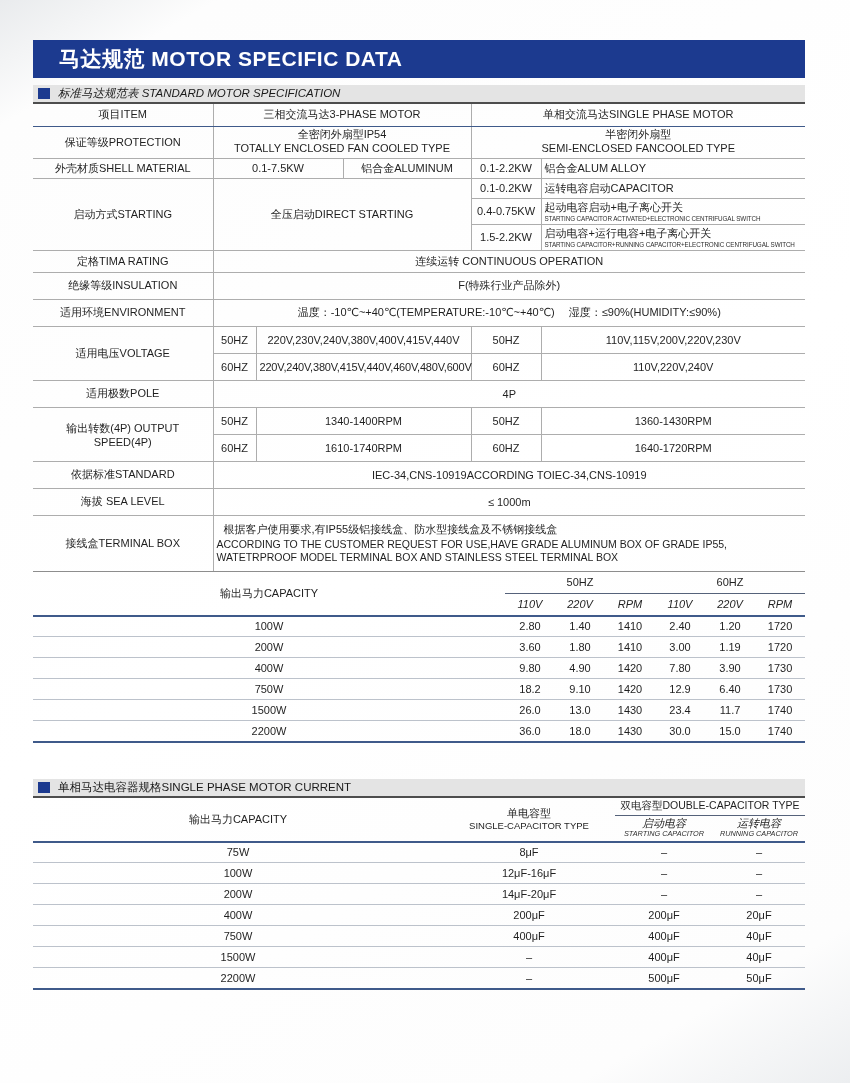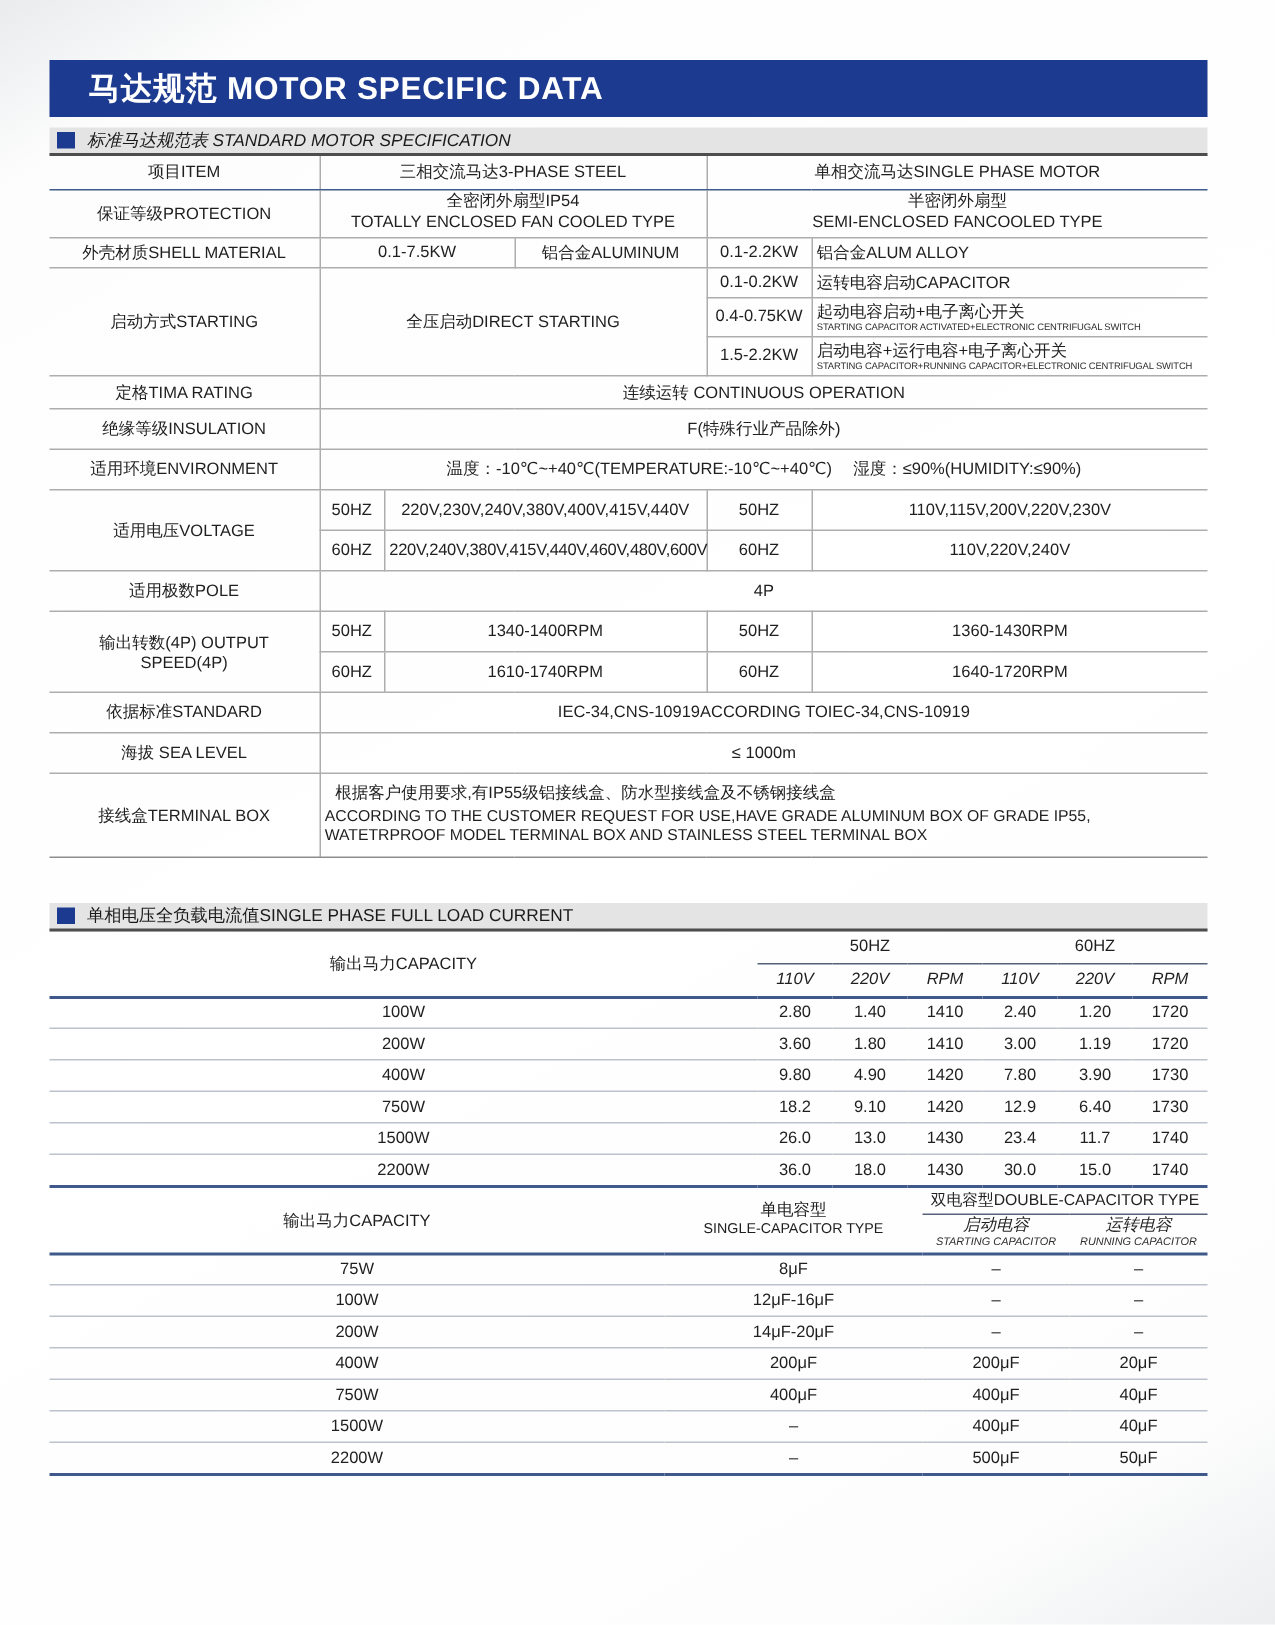--- a/index.html
+++ b/index.html
@@ -78,21 +78,21 @@
         <col style="width:180px">
         <col style="width:43px">
         <col style="width:87px">
         <col style="width:128px">
         <col style="width:70px">
         <col style="width:264px">
       </colgroup>
     <tbody>
         <tr class="blue-line" style="height:22px">
       <td class="lbl no-l">项目ITEM</td>
-      <td class="ctr" colspan="3">三相交流马达3-PHASE STEEL</td>
+      <td class="ctr" colspan="3">三相交流马达3-PHASE MOTOR</td>
       <td class="ctr no-r" colspan="2">单相交流马达SINGLE PHASE MOTOR</td>
     </tr>
     <tr style="height:32px">
       <td class="lbl no-l">保证等级PROTECTION</td>
       <td class="ctr two-line" colspan="3">
         <div>全密闭外扇型IP54</div>
         <div>TOTALLY ENCLOSED  FAN COOLED TYPE</div>
       </td>
       <td class="ctr two-line no-r" colspan="2">
         <div>半密闭外扇型</div>
@@ -180,24 +180,20 @@
       <td class="lbl no-l">接线盒TERMINAL BOX</td>
       <td class="no-r term" colspan="5">
         <div class="cn">根据客户使用要求,有IP55级铝接线盒、防水型接线盒及不锈钢接线盒</div>
         <div class="en">ACCORDING TO THE CUSTOMER REQUEST FOR USE,HAVE GRADE ALUMINUM BOX OF GRADE IP55,</div>
         <div class="en">WATETRPROOF MODEL TERMINAL BOX AND STAINLESS STEEL TERMINAL BOX</div>
       </td>
     </tr>
   </tbody>
     </table>
 
-  <div class="section-bar mt30">
-    <span class="bullet"></span>
-    <span class="section-title">单相电压全负载电流值SINGLE PHASE FULL LOAD CURRENT</span>
-  </div>
 
   <table class="flat">
     <colgroup>
         <col style="width:472px">
         <col style="width:50px">
         <col style="width:50px">
         <col style="width:50px">
         <col style="width:50px">
         <col style="width:50px">
         <col style="width:50px">
@@ -266,20 +262,24 @@
       <td class="ctr">36.0</td>
       <td class="ctr">18.0</td>
       <td class="ctr">1430</td>
       <td class="ctr">30.0</td>
       <td class="ctr">15.0</td>
       <td class="ctr">1740</td>
     </tr>
   </tbody>
     </table>
 
+  <div class="section-bar mt36">
+    <span class="bullet"></span>
+    <span class="section-title">单相马达电容器规格SINGLE PHASE MOTOR CURRENT</span>
+  </div>
 
   <table class="flat">
     <colgroup>
         <col style="width:410px">
         <col style="width:172px">
         <col style="width:98px">
         <col style="width:92px">
       </colgroup>
     <tbody>
         <tr style="height:18px">

